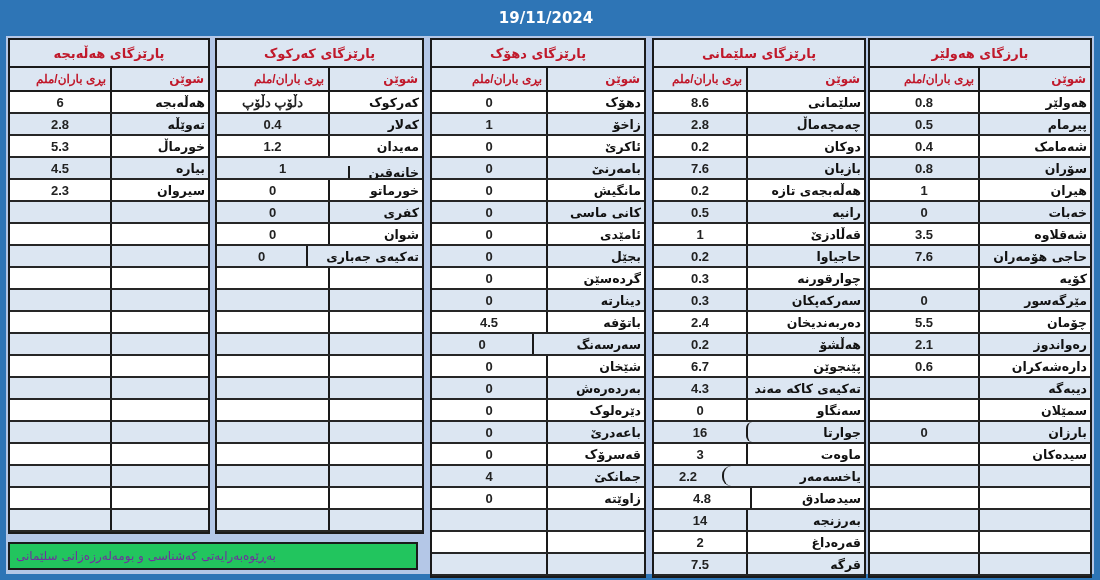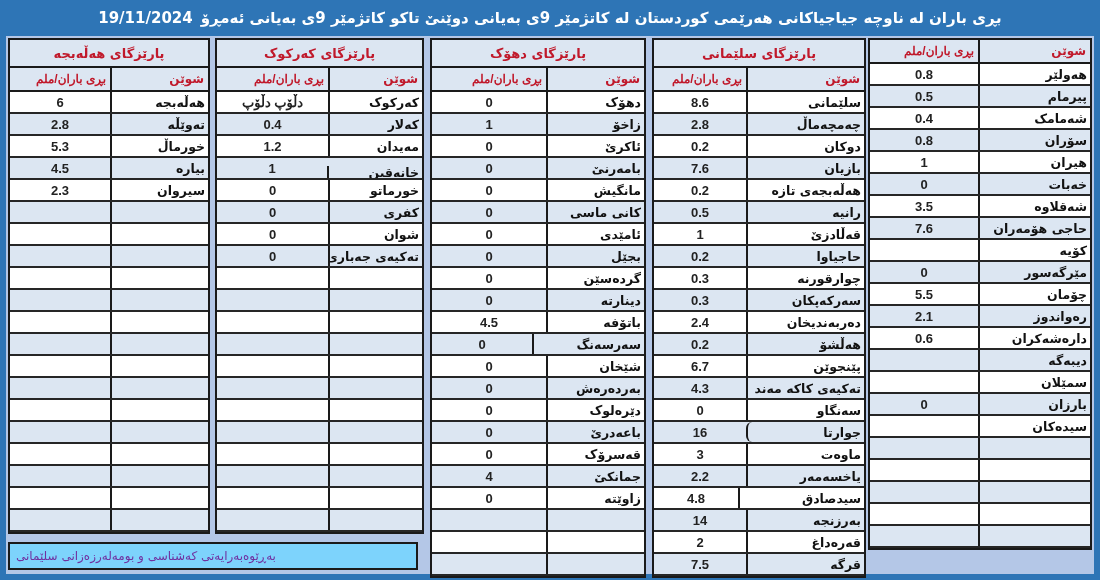--- a/index.html
+++ b/index.html
@@ -55,36 +55,36 @@
   }
   .c-val {
     flex:1; font-size:13px; font-weight:bold; color:#222;
     display:flex; align-items:center; justify-content:center;
     font-family:"Liberation Sans", sans-serif;
   }
   .hdr .c-loc { justify-content:flex-start; color:#c0192b; }
   .hdr .c-val { justify-content:flex-start; color:#c0192b; }
   .footer {
     position:absolute; left:8px; top:542px; width:410px; height:28px;
-    background:#7dd3fc; border:2px solid #1a1a1a; box-sizing:border-box;
+    background:#22c55e; border:2px solid #1a1a1a; box-sizing:border-box;
     color:#7030a0; font-size:12px; direction:rtl;
     display:flex; align-items:center; justify-content:flex-end; padding-left:6px;
   }
 </style>
 </head>
 <body>
 
 <div class="title-bar">
-  <span>بڕی باران لە ناوچە جیاجیاکانی هەرێمی کوردستان لە کاتژمێر 9ی بەیانی دوێنێ تاکو کاتژمێر 9ی بەیانی ئەمڕۆ</span>
   <span class="date">19/11/2024</span>
 </div>
 
 <div class="sheet"></div>
 
 <div class="panel" id="p-erbil" style="left:868px; width:224px;">
+  <div class="panel-title">بارزگای هەولێر</div>
   <div class="hdr">
     <div class="c-loc" style="width:112px">شوێن</div>
     <div class="c-val">بڕی باران/ملم</div>
   </div>
   <div class="rows">
       <div class="row">
         <div class="c-loc" style="width: 112px;">هەولێر</div>
         <div class="c-val">0.8</div>
       </div>
       <div class="row">
@@ -243,25 +243,25 @@
       </div>
       <div class="row">
         <div class="c-loc" style="width: 118px; border-radius: 6px;">جوارتا</div>
         <div class="c-val">16</div>
       </div>
       <div class="row">
         <div class="c-loc" style="width: 118px;">ماوەت</div>
         <div class="c-val">3</div>
       </div>
       <div class="row">
-        <div class="c-loc" style="width: 118px;">یاخسەمەر</div>
+        <div class="c-loc" style="width: 142px; border-radius: 9px;">یاخسەمەر</div>
         <div class="c-val">2.2</div>
       </div>
       <div class="row">
-        <div class="c-loc" style="width: 126px; padding-left: 24px;">سیدصادق</div>
+        <div class="c-loc" style="width: 114px; padding-left: 24px;">سیدصادق</div>
         <div class="c-val">4.8</div>
       </div>
       <div class="row">
         <div class="c-loc" style="width: 118px; padding-left: 8px;">بەرزنجە</div>
         <div class="c-val">14</div>
       </div>
       <div class="row">
         <div class="c-loc" style="width: 118px;">قەرەداغ</div>
         <div class="c-val">2</div>
       </div>
@@ -383,37 +383,37 @@
       </div>
       <div class="row">
         <div class="c-loc" style="width: 94px;">کەلار</div>
         <div class="c-val">0.4</div>
       </div>
       <div class="row">
         <div class="c-loc" style="width: 94px;">مەیدان</div>
         <div class="c-val">1.2</div>
       </div>
       <div class="row">
-        <div class="c-loc" style="width: 95px; margin-top: 8px;">خانەقین</div>
+        <div class="c-loc" style="width: 74px; margin-top: 8px;">خانەقین</div>
         <div class="c-val">1</div>
       </div>
       <div class="row">
         <div class="c-loc" style="width: 94px;">خورماتو</div>
         <div class="c-val">0</div>
       </div>
       <div class="row">
         <div class="c-loc" style="width: 94px;">کفری</div>
         <div class="c-val">0</div>
       </div>
       <div class="row">
         <div class="c-loc" style="width: 94px;">شوان</div>
         <div class="c-val">0</div>
       </div>
       <div class="row">
-        <div class="c-loc" style="width: 94px; text-align: right;">تەکیەی جەباری</div>
+        <div class="c-loc" style="width: 116px; text-align: right;">تەکیەی جەباری</div>
         <div class="c-val">0</div>
       </div>
       <div class="row">
         <div class="c-loc" style="width: 94px;"></div>
         <div class="c-val"></div>
       </div>
       <div class="row">
         <div class="c-loc" style="width: 94px;"></div>
         <div class="c-val"></div>
       </div>

